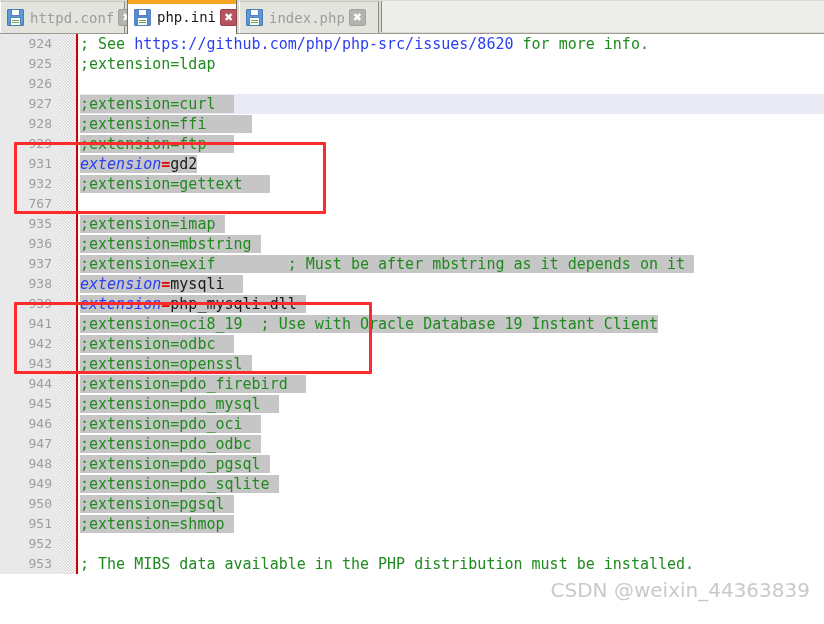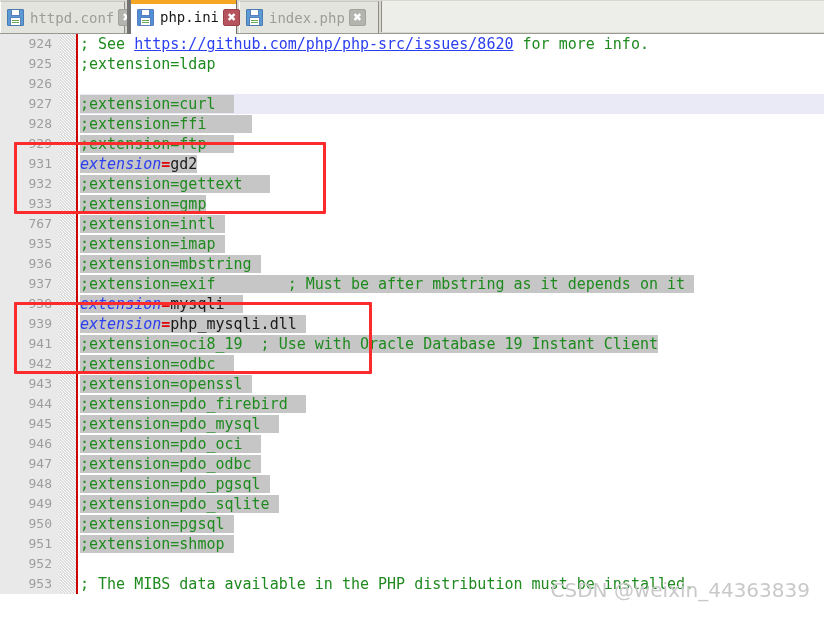--- a/index.html
+++ b/index.html
@@ -26,21 +26,21 @@
     background:#e6e6e0;
     border-left:1px solid #ffffff;
     border-right:1px solid #8e8e86;
     border-top:1px solid #c9c9c2;
   }
   .tab.inactive{background:#e4e4de;}
   .tab.active{
     top:0;height:34px;
     background:#ffffff;
     border-top:none;
-    border-left:4px solid #737373;
+    border-left:1px solid #737373;
     border-right:1px solid #6f6f68;
     z-index:5;
   }
   .tab .orangebar{
     position:absolute;left:0;right:0;top:0;height:4px;background:#f5a623;
   }
   .tab .label{
     font-family:"DejaVu Sans Mono","Liberation Mono",monospace;
     font-size:14px;letter-spacing:0px;white-space:nowrap;
     padding:0 4px 0 6px;
@@ -122,21 +122,21 @@
     font-family:"DejaVu Sans Mono","Liberation Mono",monospace;
     font-size:15px;
     white-space:pre;
     color:#1a1a1a;
   }
   .sel{background:#c6c6c6;}
   .cm{color:#1f8a1f;}
   .kw{color:#2b3ef0;font-style:italic;}
   .eq{color:#e00000;font-weight:bold;}
   .val{color:#1a1a1a;}
-  .lnk{color:#2b3ef0;text-decoration:underline;}
+  .lnk{color:#2b3ef0;}
 
   
   .redbox{
     position:absolute;border:3px solid #fd2b2b;
     box-sizing:border-box;pointer-events:none;z-index:30;
     border-radius:1px;
   }
 
   .watermark{
     position:absolute;right:14px;bottom:22px;
@@ -183,22 +183,21 @@
   <div class="editor">
     <div id="code-rows">
         <div class="row"><div class="gutter">924</div><div class="hatch"></div><div class="redline"></div><div class="code"><span class="cm">; See </span><span class="lnk">https://github.com/php/php-src/issues/8620</span><span class="cm"> for more info.</span></div></div>
         <div class="row"><div class="gutter">925</div><div class="hatch"></div><div class="redline"></div><div class="code"><span class="cm">;extension=ldap</span></div></div>
         <div class="row"><div class="gutter">926</div><div class="hatch"></div><div class="redline"></div><div class="code"></div></div>
         <div class="row"><div class="curline"></div><div class="gutter">927</div><div class="hatch"></div><div class="redline"></div><div class="code"><span class="cm sel">;extension=curl  </span></div></div>
         <div class="row"><div class="gutter">928</div><div class="hatch"></div><div class="redline"></div><div class="code"><span class="cm sel">;extension=ffi     </span></div></div>
         <div class="row"><div class="gutter">929</div><div class="hatch"></div><div class="redline"></div><div class="code"><span class="cm sel">;extension=ftp   </span></div></div>
         <div class="row"><div class="gutter">931</div><div class="hatch"></div><div class="redline"></div><div class="code"><span class="kw sel">extension</span><span class="eq sel">=</span><span class="val sel">gd2</span></div></div>
         <div class="row"><div class="gutter">932</div><div class="hatch"></div><div class="redline"></div><div class="code"><span class="cm sel">;extension=gettext   </span></div></div>
-        <div class="row"><div class="gutter">933</div><div class="hatch"></div><div class="redline"></div><div class="code"><span class="cm sel">;extension=gmp</span></div></div>
-        <div class="row"><div class="gutter">767</div><div class="hatch"></div><div class="redline"></div><div class="code"><span class="cm sel">;extension=intl </span></div></div>
+        <div class="row"><div class="gutter">767</div><div class="hatch"></div><div class="redline"></div></div>
         <div class="row"><div class="gutter">935</div><div class="hatch"></div><div class="redline"></div><div class="code"><span class="cm sel">;extension=imap </span></div></div>
         <div class="row"><div class="gutter">936</div><div class="hatch"></div><div class="redline"></div><div class="code"><span class="cm sel">;extension=mbstring </span></div></div>
         <div class="row"><div class="gutter">937</div><div class="hatch"></div><div class="redline"></div><div class="code"><span class="cm sel">;extension=exif        ; Must be after mbstring as it depends on it </span></div></div>
         <div class="row"><div class="gutter">938</div><div class="hatch"></div><div class="redline"></div><div class="code"><span class="kw sel">extension</span><span class="eq sel">=</span><span class="val sel">mysqli  </span></div></div>
         <div class="row"><div class="gutter">939</div><div class="hatch"></div><div class="redline"></div><div class="code"><span class="kw sel">extension</span><span class="eq sel">=</span><span class="val sel">php_mysqli.dll </span></div></div>
         <div class="row"><div class="gutter">941</div><div class="hatch"></div><div class="redline"></div><div class="code"><span class="cm sel">;extension=oci8_19  ; Use with Oracle Database 19 Instant Client</span></div></div>
         <div class="row"><div class="gutter">942</div><div class="hatch"></div><div class="redline"></div><div class="code"><span class="cm sel">;extension=odbc  </span></div></div>
         <div class="row"><div class="gutter">943</div><div class="hatch"></div><div class="redline"></div><div class="code"><span class="cm sel">;extension=openssl </span></div></div>
         <div class="row"><div class="gutter">944</div><div class="hatch"></div><div class="redline"></div><div class="code"><span class="cm sel">;extension=pdo_firebird  </span></div></div>
         <div class="row"><div class="gutter">945</div><div class="hatch"></div><div class="redline"></div><div class="code"><span class="cm sel">;extension=pdo_mysql  </span></div></div>

